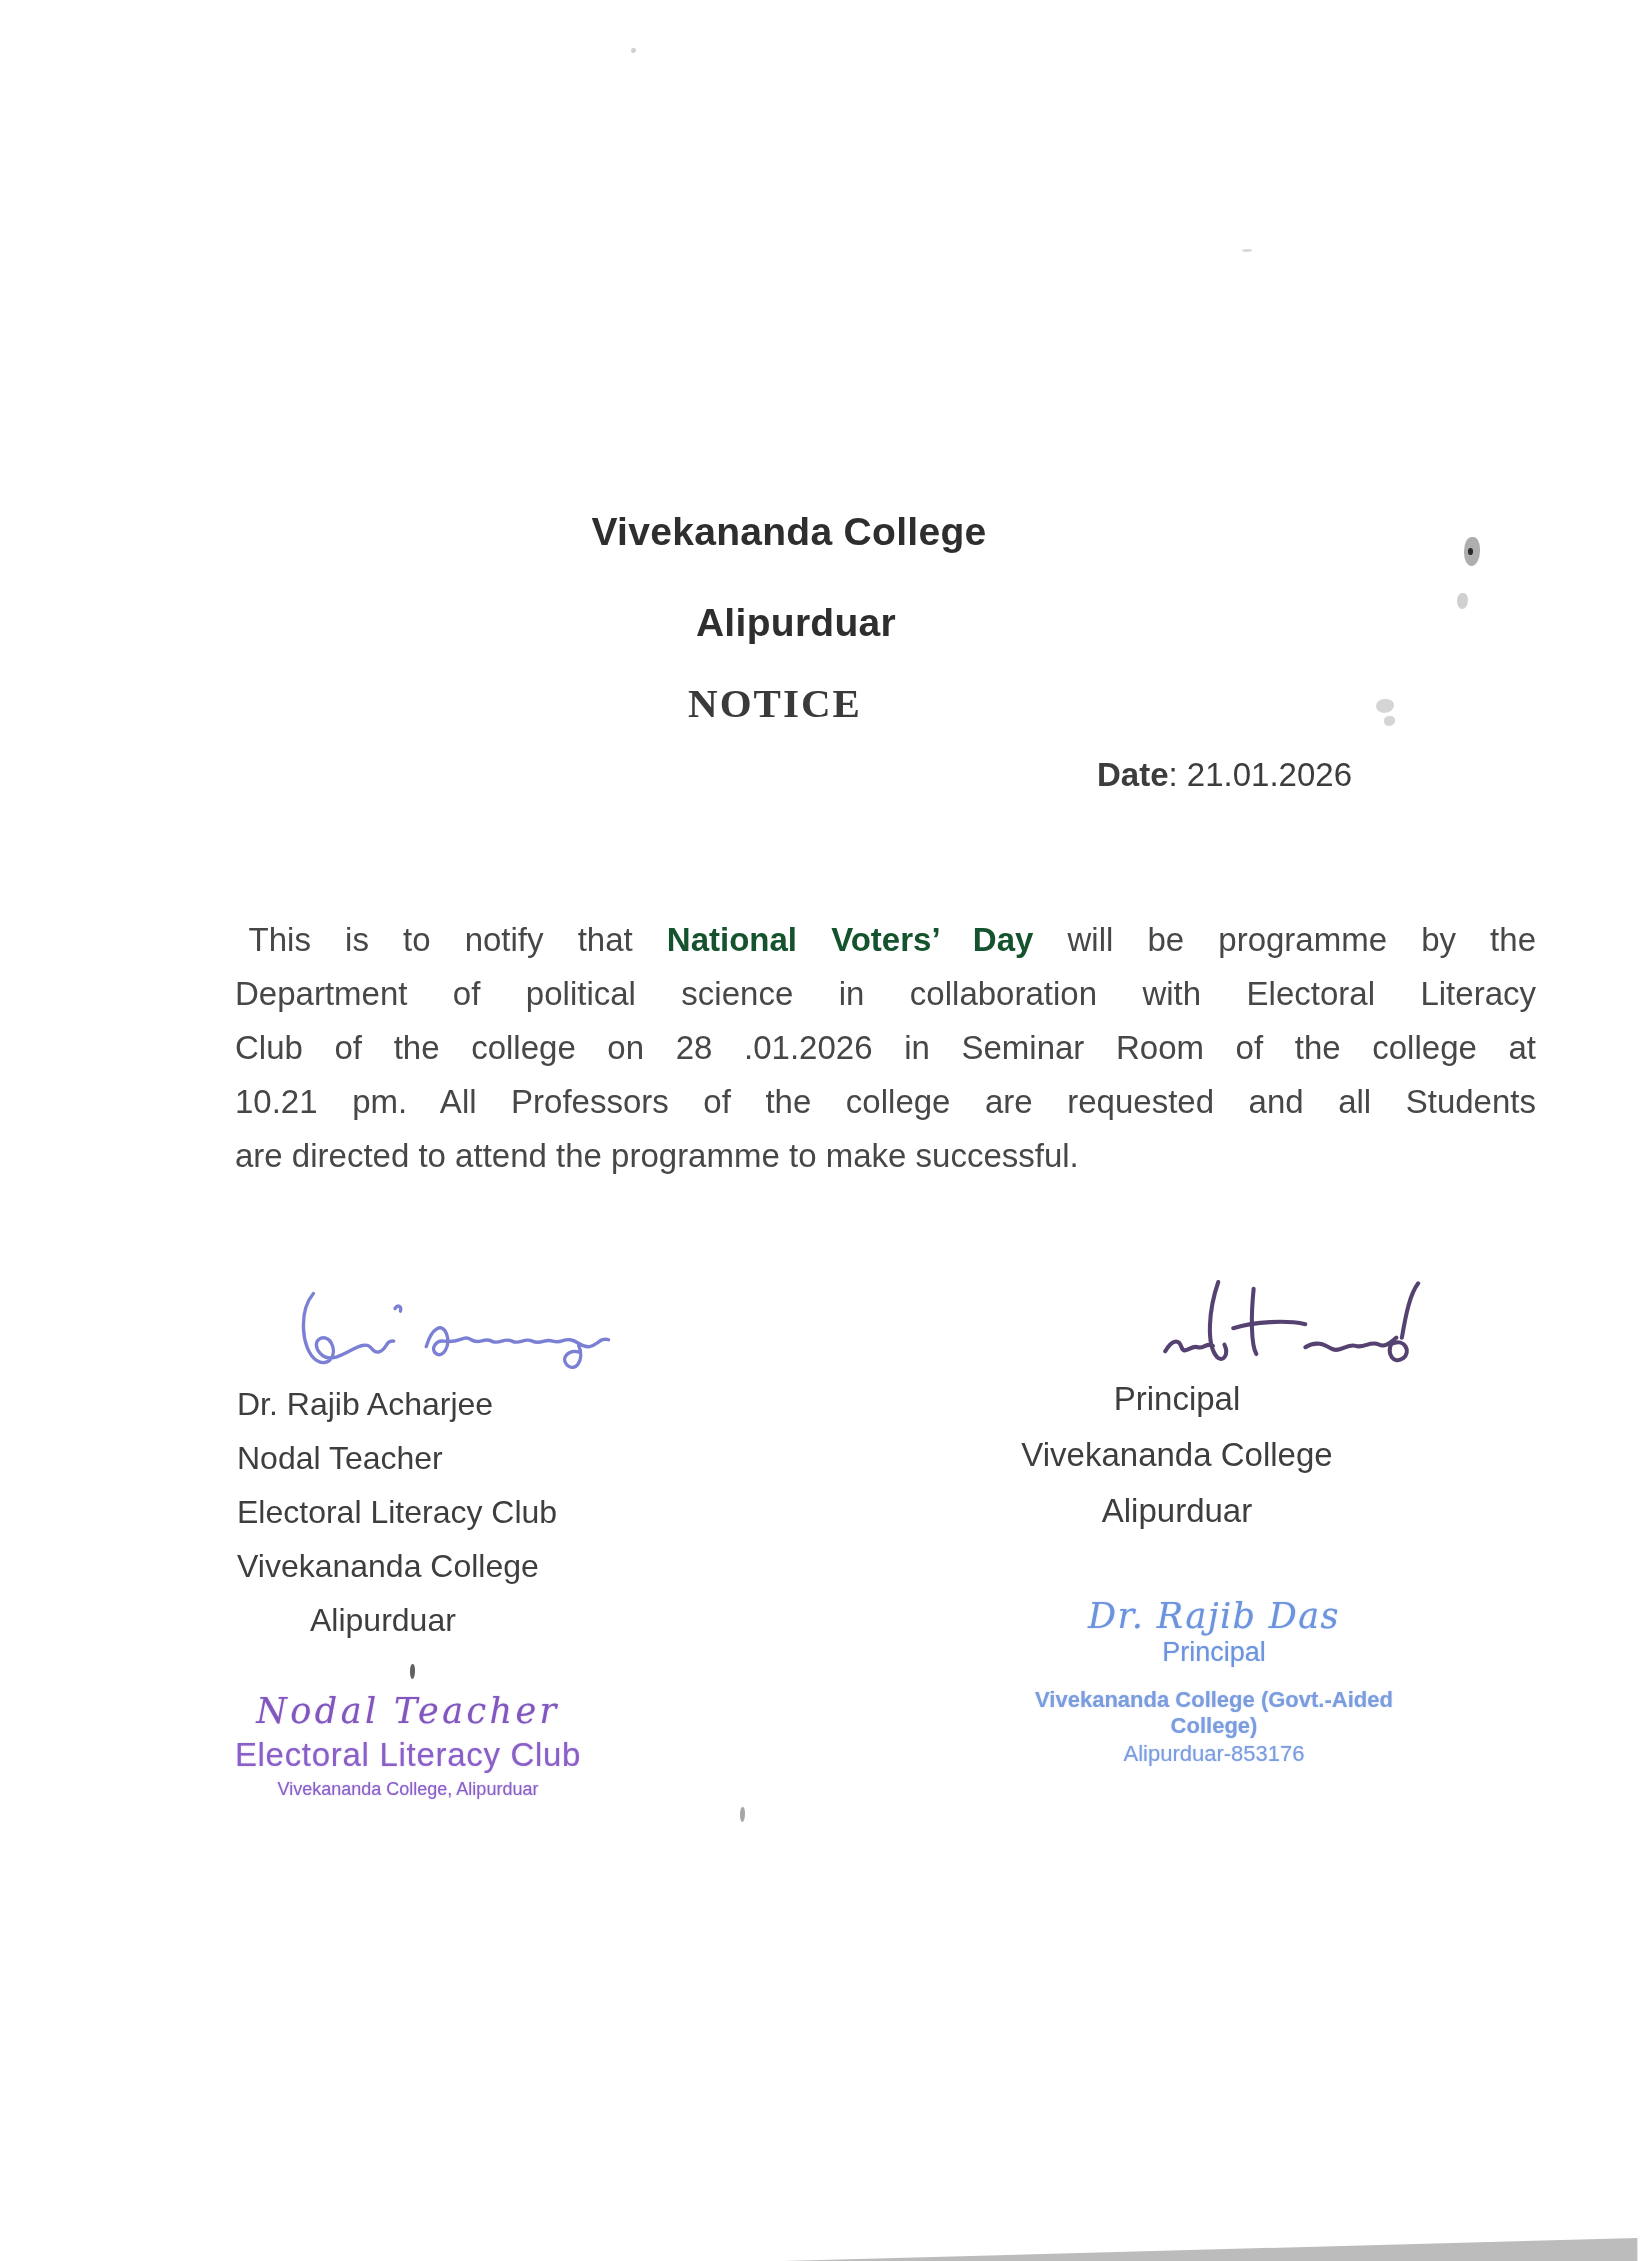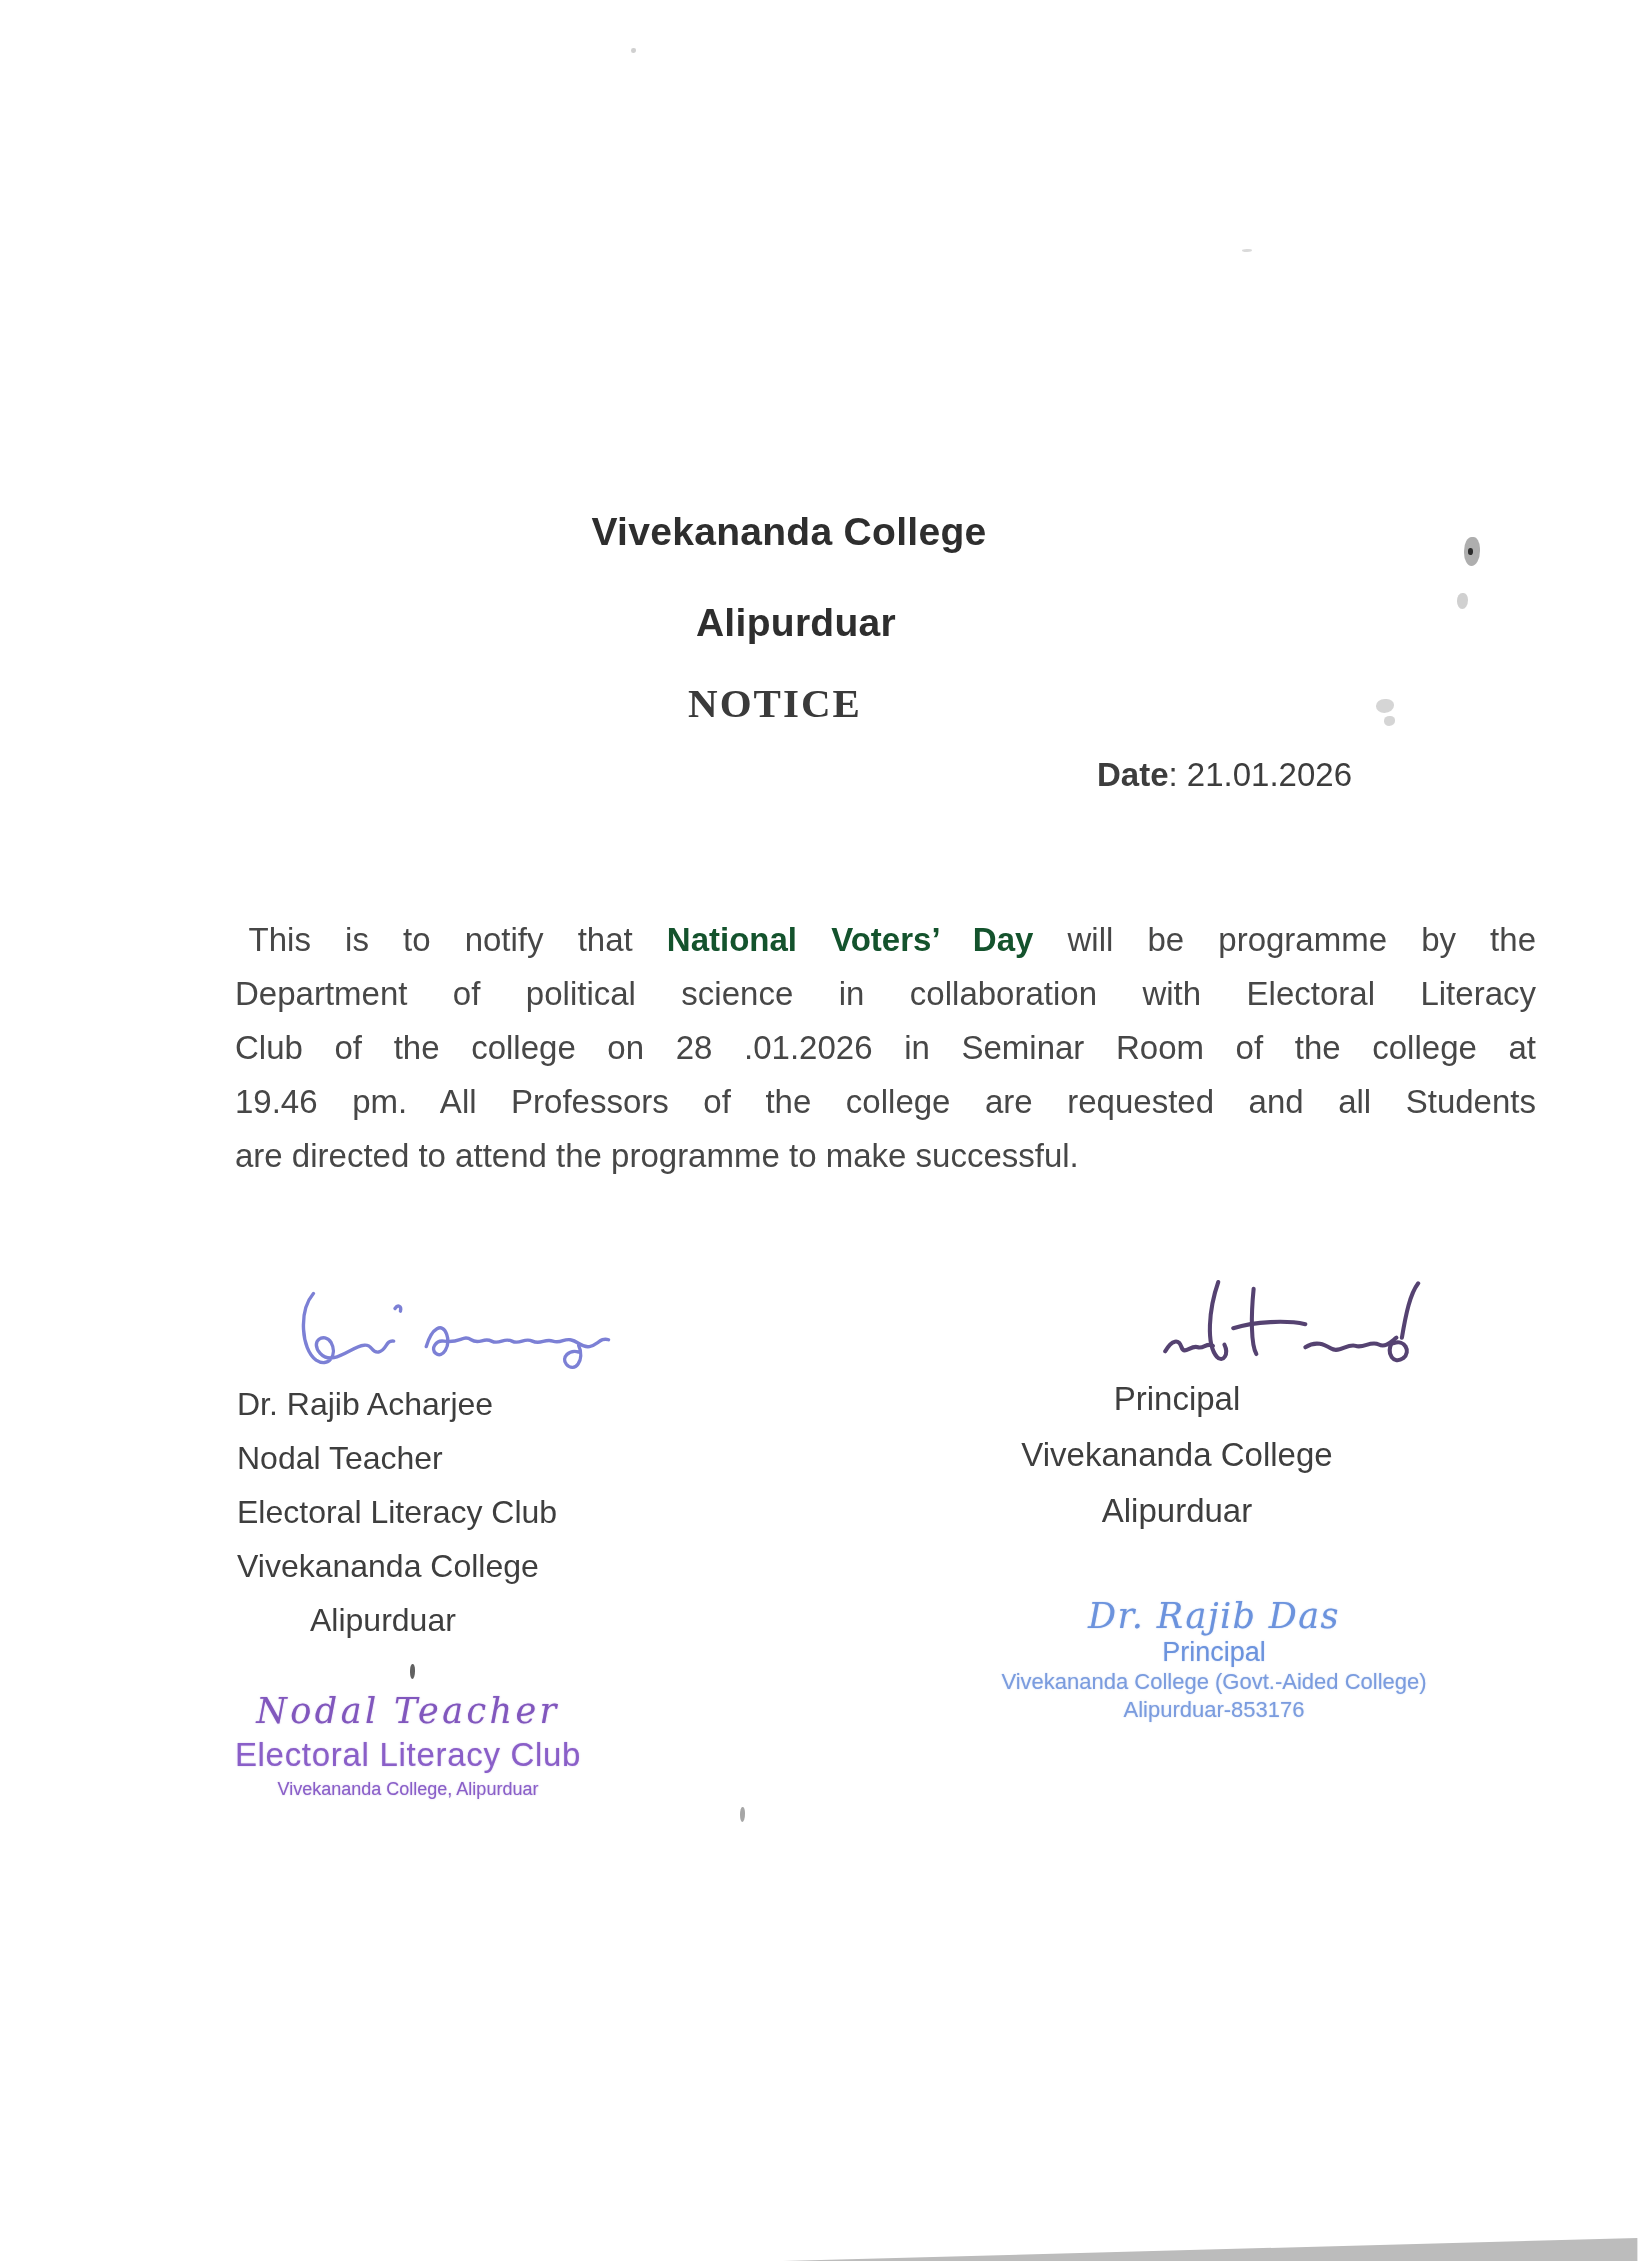--- a/index.html
+++ b/index.html
@@ -123,21 +123,21 @@
   <div class="abs heading-notice" style="left:571px; top:679px; width:408px;">NOTICE</div>
 
   <div class="abs date-line" style="left:1097px; top:756px;">
     <span class="bold">Date</span><span>: 21.01.2026</span>
   </div>
 
   <div class="abs body-par" style="left:235px; top:913px;">
     <div class="body-line first"><span>This is to notify that </span><b>National Voters’ Day</b><span> will be programme by the</span></div>
     <div class="body-line">Department of political science in collaboration with Electoral Literacy</div>
     <div class="body-line">Club of the college on 28 .01.2026 in Seminar Room of the college at</div>
-    <div class="body-line">19.46 pm. All Professors of the college are requested and all Students</div>
+    <div class="body-line">10.21 pm. All Professors of the college are requested and all Students</div>
     <div class="body-line last">are directed to attend the programme to make successful.</div>
   </div>
 
   <svg class="sig-svg" style="left:293px; top:1284px;" width="340" height="102" viewBox="0 0 500 150">
     <g fill="none" stroke="#6a6fd0" stroke-width="5" stroke-linecap="round" stroke-linejoin="round" opacity="0.88">
       <path d="M30 14 C 8 40, 12 96, 34 112 C 52 124, 66 104, 56 86 C 46 70, 24 84, 40 102 C 58 122, 86 92, 104 90 C 118 88, 114 102, 126 100 C 138 98, 136 82, 148 84"></path>
       <path d="M150 36 C 154 30, 160 32, 158 40"></path>
       <path d="M196 92 C 204 64, 220 56, 226 74 C 232 92, 220 110, 210 102 C 202 96, 210 82, 222 84 C 246 88, 250 74, 262 82 C 274 90, 280 78, 292 84 C 304 90, 310 78, 322 84 C 334 90, 340 78, 352 84 C 364 90, 370 80, 382 84 C 394 88, 398 80, 408 82 C 420 84, 424 94, 436 92 C 448 90, 452 78, 464 82"></path>
       <path d="M420 90 C 430 112, 414 132, 402 118 C 394 108, 406 96, 420 100"></path>
     </g>
@@ -171,21 +171,21 @@
 
   <div class="abs stamp-left" style="left:197px; top:1691px;">
     <div class="l1">Nodal Teacher</div>
     <div class="l2" style="margin-top:5.4px;">Electoral Literacy Club</div>
     <div class="l3" style="margin-top:4.8px;">Vivekananda College, Alipurduar</div>
   </div>
 
   <div class="abs stamp-right" style="left:993px; top:1596px;">
     <div class="l1">Dr. Rajib Das</div>
     <div class="l2" style="margin-top:1.4px;">Principal</div>
-    <div class="l3" style="margin-top:1px;">Vivekananda College (Govt.-Aided College)</div>
+    <div class="l3" style="margin-top:19px;font-weight:bold;">Vivekananda College (Govt.-Aided College)</div>
     <div class="l4" style="margin-top:1.4px;">Alipurduar-853176</div>
   </div>
 
   <div class="speck" style="left:1464px; top:537px; width:16.3px; height:29px; opacity:.55;"></div>
   <div class="speck" style="left:1468px; top:548px; width:5.4px; height:6.8px; background:#1d1d1d; opacity:.9;"></div>
   <div class="speck light" style="left:1457px; top:593px; width:11px; height:16.3px; opacity:.5;"></div>
   <div class="speck light" style="left:1376px; top:699px; width:17.7px; height:13.6px; opacity:.45;"></div>
   <div class="speck light" style="left:1384px; top:716px; width:11px; height:9.5px; opacity:.45;"></div>
   <div class="speck" style="left:410px; top:1664px; width:5.4px; height:15px; background:#3a3a3a; opacity:.8;"></div>
   <div class="speck" style="left:740px; top:1807px; width:4.8px; height:15px; opacity:.6;"></div>

